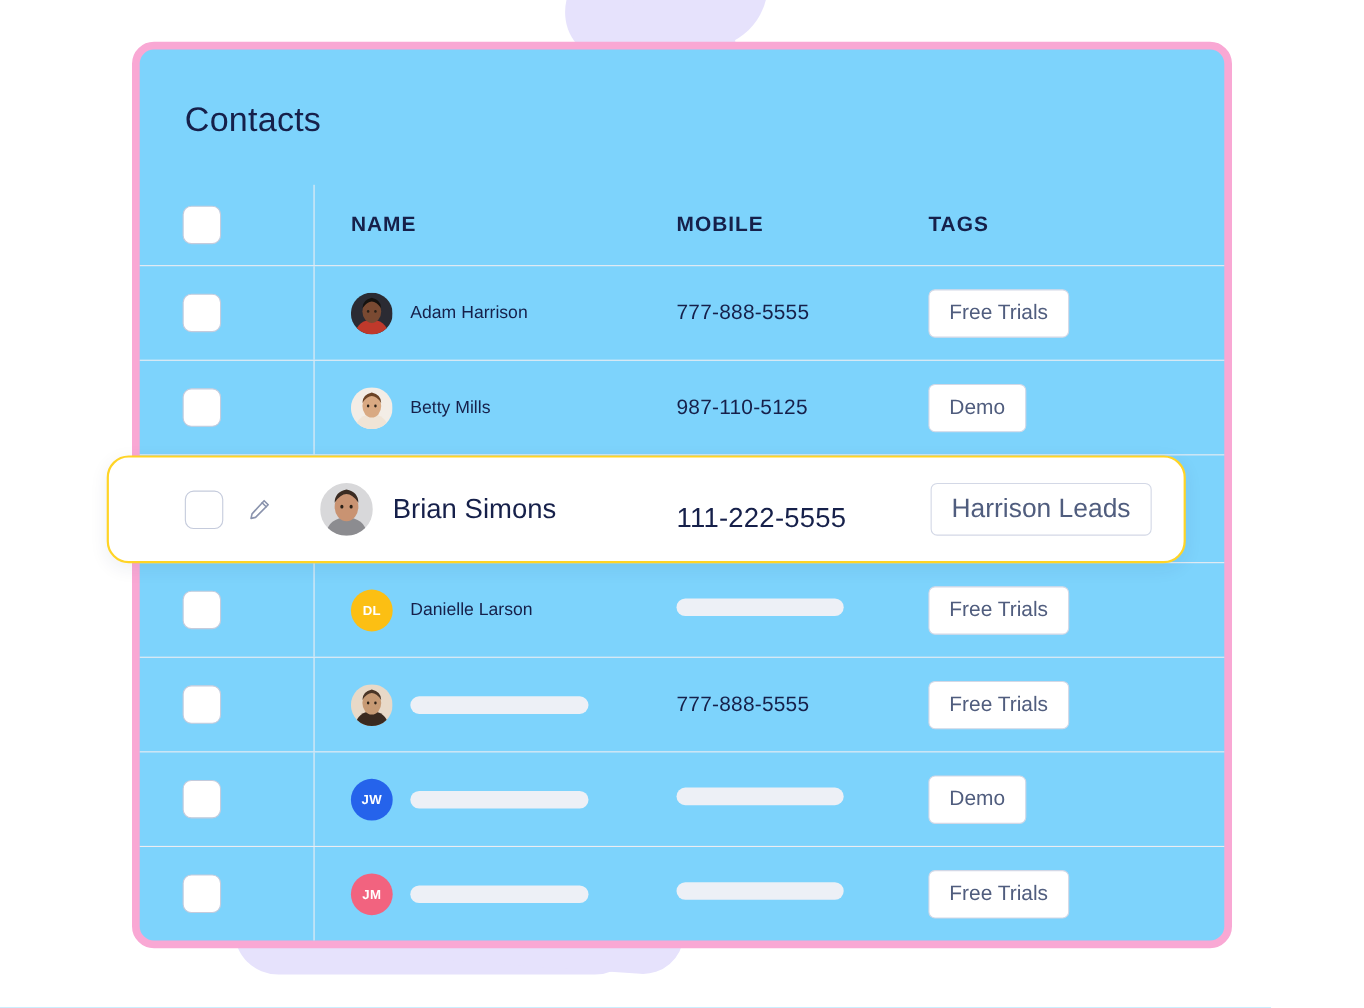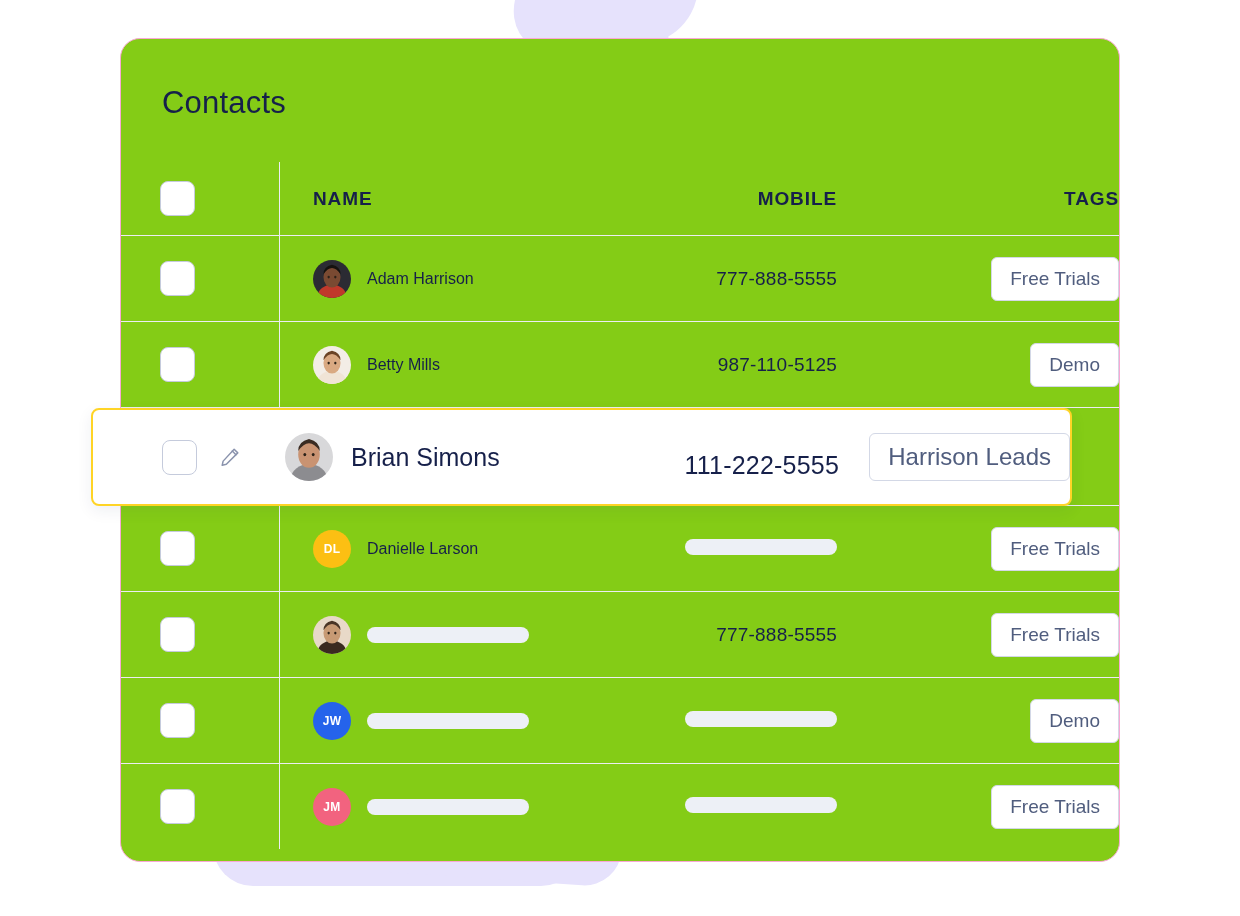--- a/index.html
+++ b/index.html
@@ -46,25 +46,24 @@
     border-radius: 0 14px 40px 0;
     transform: rotate(4deg);
     transform-origin: left top;
   }
 
   
   .card {
     position: absolute;
     left: 120px; top: 38px;
     width: 1000px; height: 824px;
-    background: #84cc16;
-    border: 1px solid #f9a8d4;
+    background: #7dd3fc;
+    border: 7px solid #f9a8d4;
     border-radius: 20px;
     z-index: 1;
-    text-align: right;
   }
 
   .card-title {
     position: absolute;
     left: 41px; top: 46px;
     font-size: 31px;
     color: #16204A;
     letter-spacing: 0.2px;
   }
 
@@ -172,21 +171,21 @@
     white-space: nowrap;
   }
 
   
   .row-highlight {
     position: absolute;
     left: -30px;
     width: 981px;
     height: 98px;
     border: 2.5px solid #FFD426;
-    border-radius: 8px;
+    border-radius: 20px;
     background: #ffffff;
     z-index: 5;
     display: flex;
     align-items: center;
     box-shadow: 0 5px 16px rgba(30,40,80,0.07);
   }
   .row-highlight .col-check {
     border-right: none;
     width: 189px;
     padding-left: 69px;

